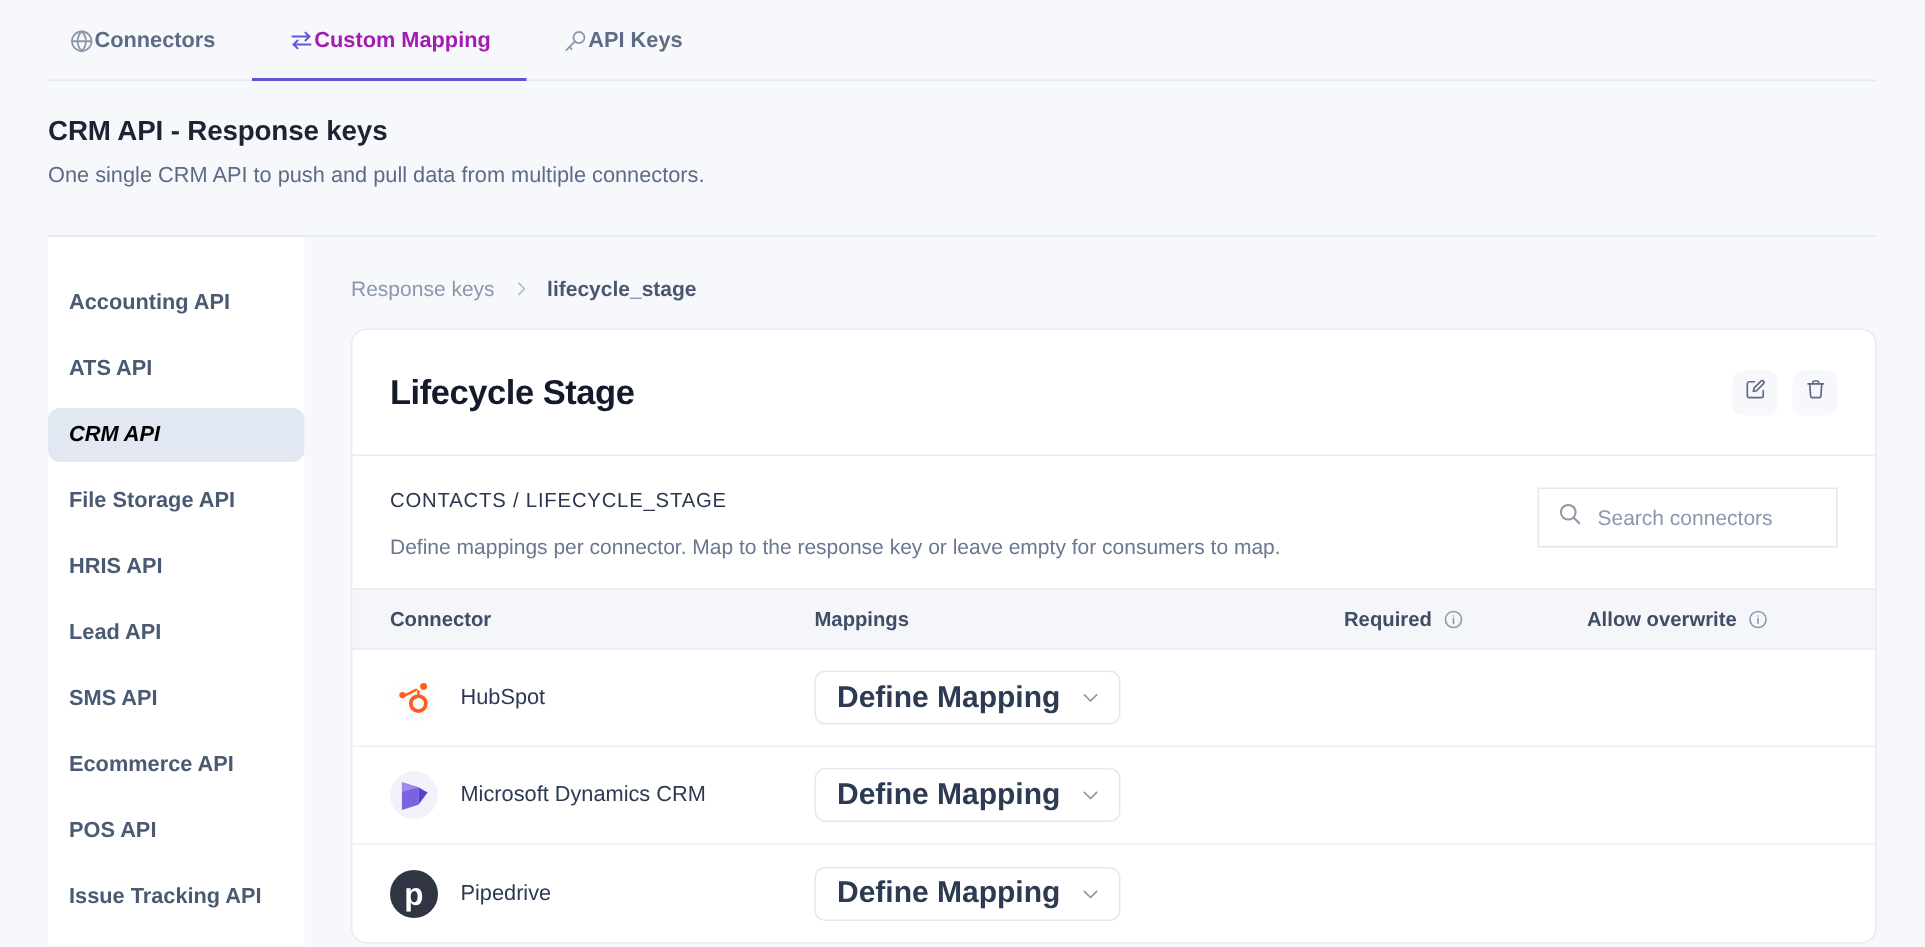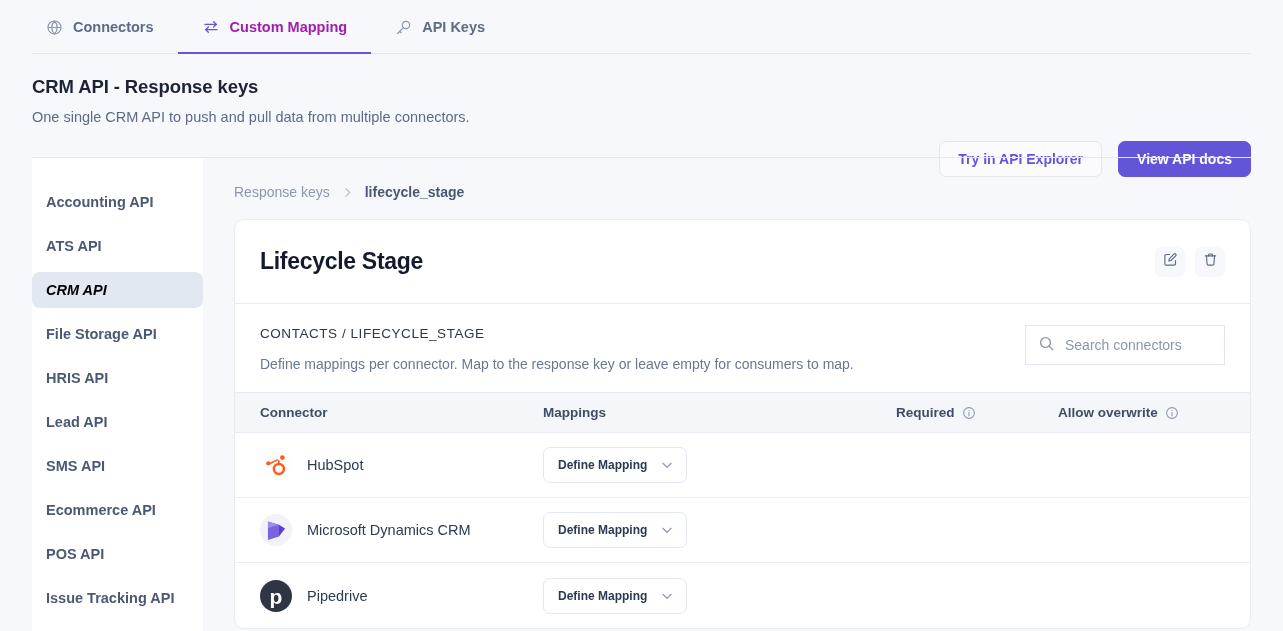--- a/index.html
+++ b/index.html
@@ -25,21 +25,20 @@
   .tabbar::after {
     content: "";
     position: absolute;
     left: 32px; right: 32px; bottom: 0;
     height: 1px;
     background: #e4e8f0;
   }
   .tab {
     display: flex;
     align-items: center;
-    gap: 10px;
     padding: 0 24px;
     font-size: 14.5px;
     font-weight: 600;
     color: #5d6b85;
     cursor: pointer;
     position: relative;
     white-space: nowrap;
   }
   .tab:first-child { padding-left: 14px; }
   .tab.active { color: #a21caf; }
@@ -295,21 +294,21 @@
     font-family: "Liberation Sans", sans-serif;
   }
   .dd {
     height: 36px;
     border: 1px solid #e3e8f0;
     border-radius: 7px;
     display: inline-flex;
     align-items: center;
     gap: 13px;
     padding: 0 12px 0 14px;
-    font-size: 12px;
+    font-size: 20px;
     font-weight: 700;
     color: #2c3a52;
     cursor: pointer;
     background: #fff;
     white-space: nowrap;
   }
   .dd .chev { color: #8b97ad; display: flex; }
   .info-i { color: #8b97ad; display: flex; }
 </style>
 </head>
@@ -348,24 +347,20 @@
       </svg>
     </span>
     <span>API Keys</span>
   </div>
 
 </div>
 
 <div class="pagehead">
   <div class="pagetitle">CRM API - Response keys</div>
   <div class="pagesub">One single CRM API to push and pull data from multiple connectors.</div>
-  <div class="headbtns">
-    <div class="btn btn-secondary">Try in API Explorer</div>
-    <div class="btn btn-primary">View API docs</div>
-  </div>
 </div>
 
 <div class="body">
 
   <div class="sidebar">
     <div class="side-item">
         <span>Accounting API</span>
       </div>
     <div class="side-item">
         <span>ATS API</span>

